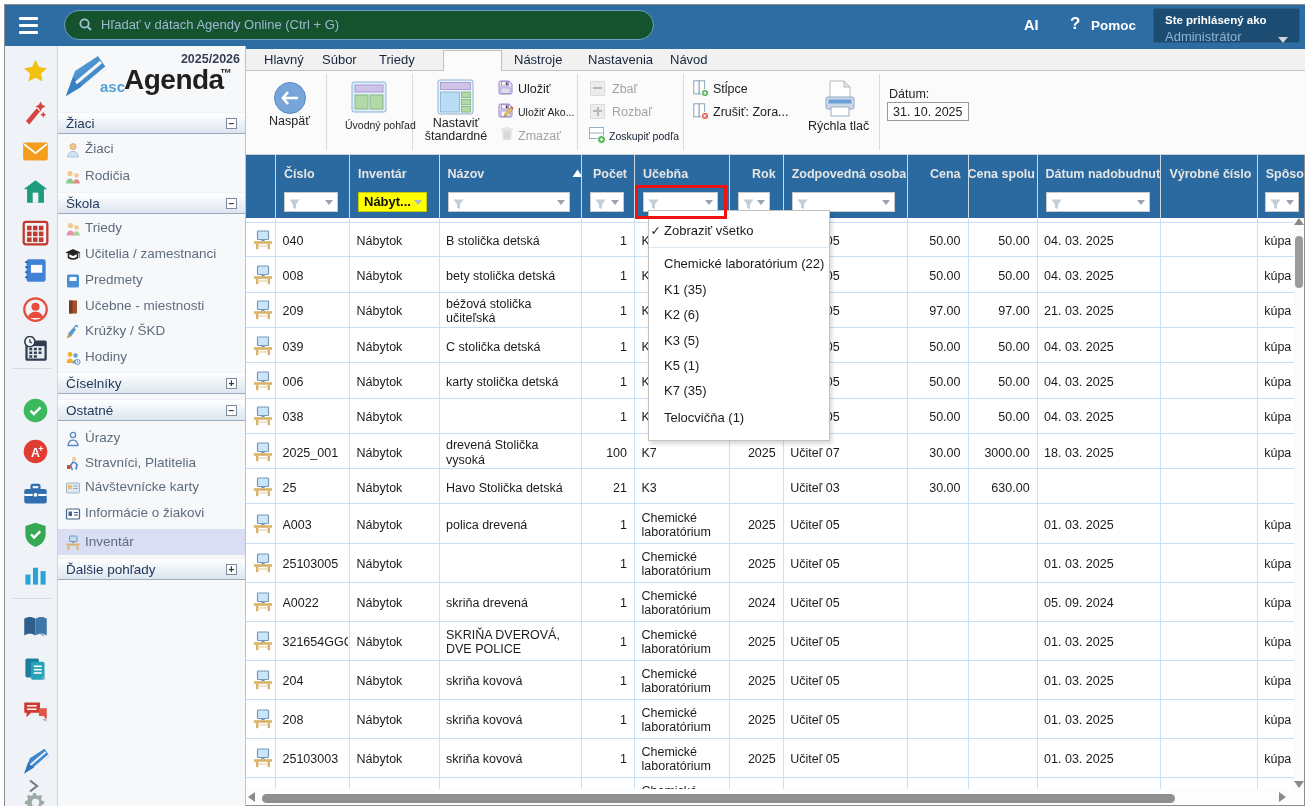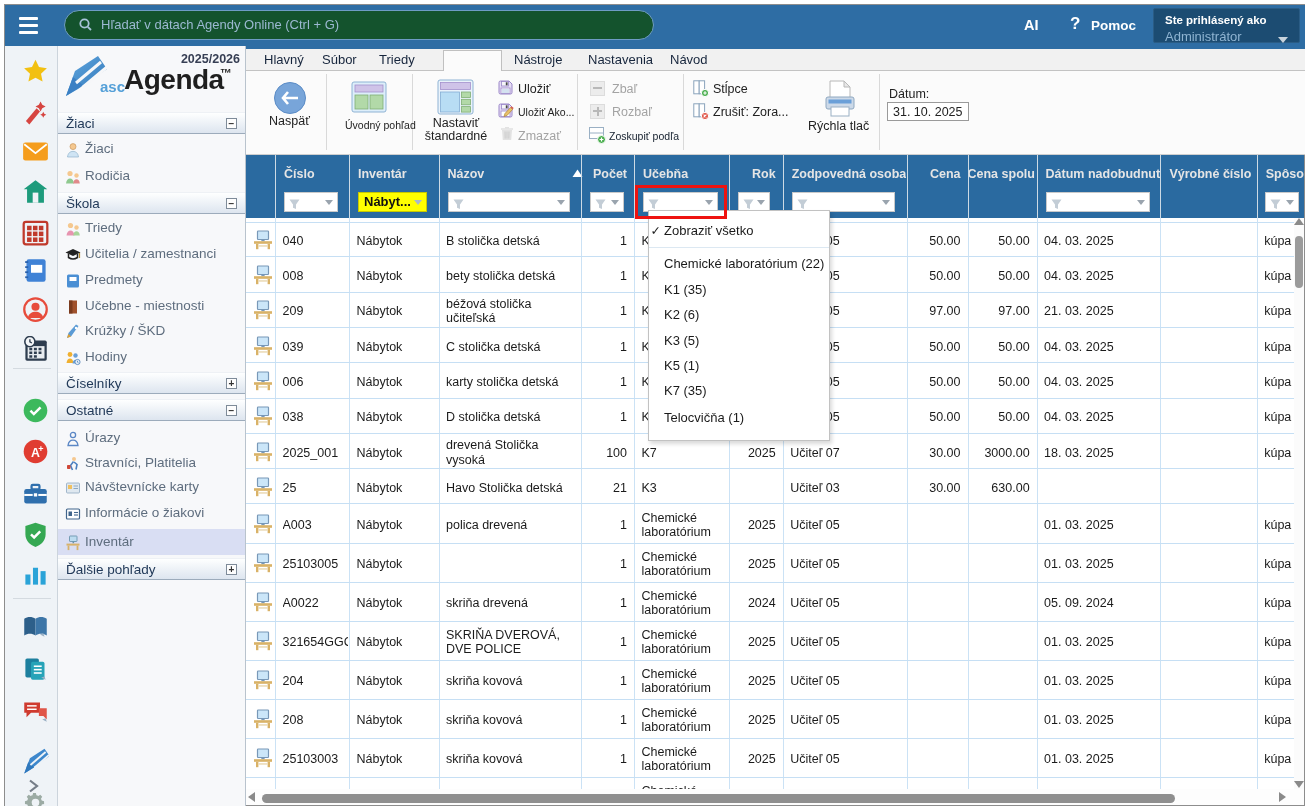--- a/index.html
+++ b/index.html
@@ -661,21 +661,20 @@
 <svg class="deskic" viewBox="0 0 20 20">
           <rect x="4.5" y="1" width="11" height="8.5" rx="0.7" fill="#cbe6f9" stroke="#7898b8" stroke-width="1.2"></rect>
           <path d="M8.7 9.5h2.6l.6 1.7H8.1z" fill="#7898b8"></path>
           <rect x="1" y="11.2" width="18" height="2.6" fill="#d9b267"></rect>
           <rect x="3" y="13.8" width="2.4" height="5.4" fill="#d9b267"></rect>
           <rect x="14.6" y="13.8" width="2.4" height="5.4" fill="#d9b267"></rect>
           <rect x="5.4" y="15.2" width="9.2" height="1.5" fill="#ead9b4"></rect>
         </svg>
 <div class="cell" style="left:36.5px;width:65px">038</div>
 <div class="cell" style="left:110.5px;width:75.0px">Nábytok</div>
-<div class="cell" style="left:200.0px;width:128.0px">D stolička detská</div>
 <div class="cell cr" style="left:342.5px;width:38.5px">1</div>
 <div class="cell" style="left:395.5px;width:80.20000000000005px">K5</div>
 <div class="cell cr" style="left:490.20000000000005px;width:39.5px">2025</div>
 <div class="cell" style="left:544.2px;width:109.29999999999995px">Učiteľ 05</div>
 <div class="cell cr" style="left:668.0px;width:46.5px">50.00</div>
 <div class="cell cr" style="left:729.0px;width:54.59999999999991px">50.00</div>
 <div class="cell" style="left:798.0999999999999px;width:109.30000000000018px">04. 03. 2025</div>
 <div class="cell" style="left:1018.2px;width:32.799999999999955px">kúpa</div>
 </div>
 <div class="row" style="top:216.89999999999998px;height:34.3px">

